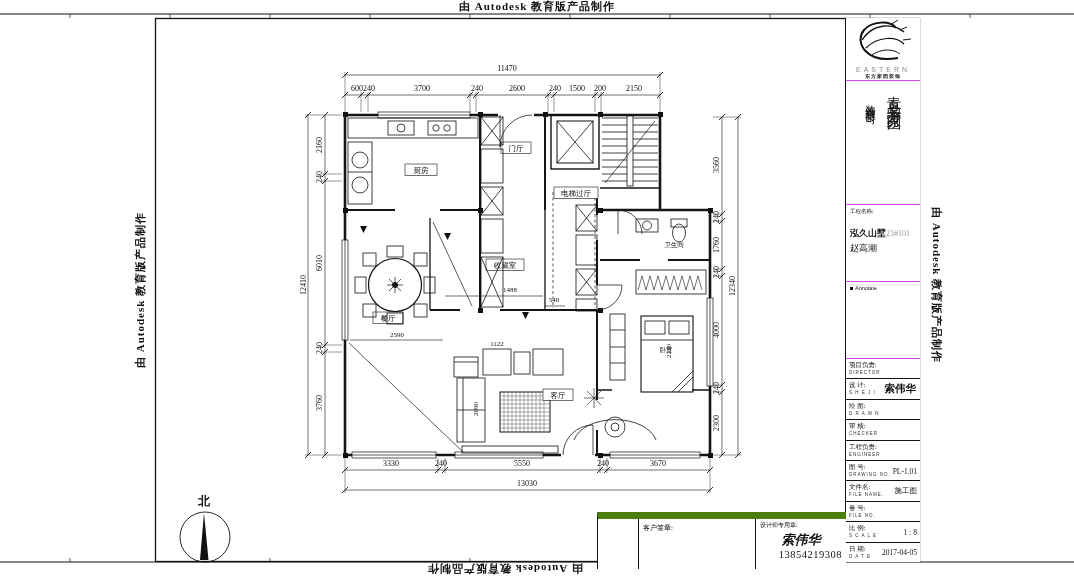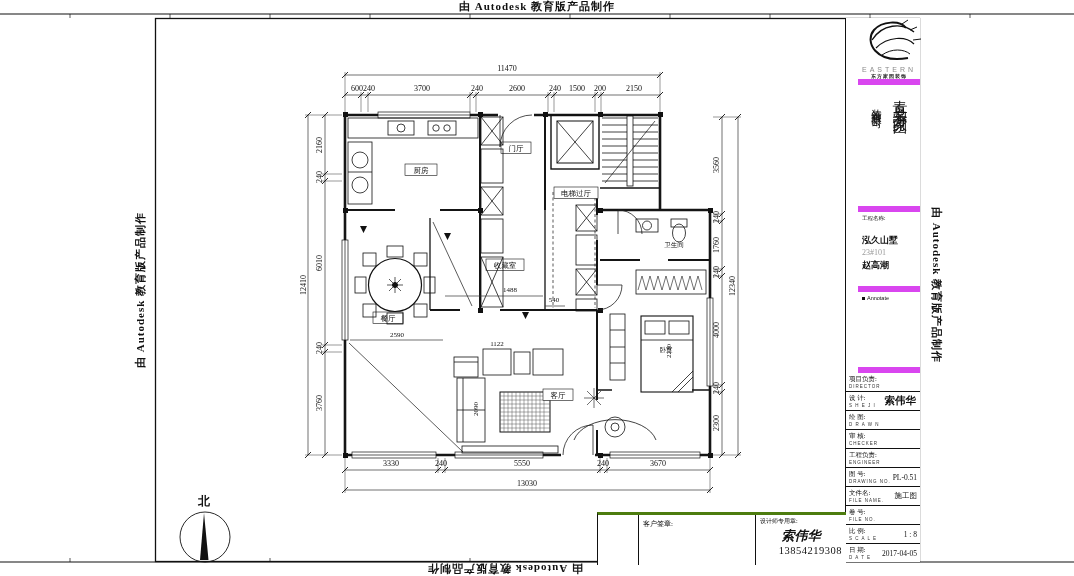--- a/index.html
+++ b/index.html
@@ -8,45 +8,45 @@
   .stamp{position:absolute;font:bold 11px "Liberation Serif",serif;color:#111;
          letter-spacing:1px;white-space:nowrap;text-align:center;}
   .stamp-top{left:0;right:0;top:-1px;height:14px;}
   .stamp-bottom{left:415px;top:562px;width:180px;height:14px;transform:rotate(180deg);}
   .stamp-left{left:40px;top:283px;width:200px;height:14px;transform:rotate(-90deg);}
   .stamp-right{left:837px;top:278px;width:200px;height:14px;transform:rotate(90deg);}
 
   
   .tb{position:absolute;left:845px;top:18px;width:74px;height:544px;
       border-left:1.2px solid #111;display:flex;flex-direction:column;background:#fff;}
-  .tb section{border-bottom:6px solid #d946ef;position:relative;margin-left:12px;}
+  .tb section{border-bottom:1px solid #d946ef;position:relative;}
   .tb-logo{height:62px;text-align:center;}
   .tb-logo .brand{font:7px "Liberation Sans",sans-serif;color:#8a8a8a;letter-spacing:3px;}
   .tb-logo .brandsub{font:bold 5px "Liberation Sans",sans-serif;color:#222;letter-spacing:1px;}
   .tb-company{height:120px;display:flex;flex-direction:row;justify-content:center;gap:7px;padding-top:3px;}
   .vmain{writing-mode:vertical-rl;text-orientation:upright;font-size:15px;letter-spacing:4px;}
   .vsub{writing-mode:vertical-rl;text-orientation:upright;font-size:10.5px;letter-spacing:2px;padding-top:12px;}
   .tb-project{height:70px;padding:3px 4px;}
   .tb-project .lbl{font-size:5.5px;}
   .tb-project .pname{margin-top:12px;font-size:9px;font-weight:bold;}
   .tb-project .pno{font-weight:normal;color:#999;font-size:8px;}
-  .tb-project .pclient{font-size:9px;font-weight:bold;margin-top:2px;}
+  .tb-project .pclient{font-size:9px;font-weight:normal;margin-top:2px;}
   .tb-annot{height:70px;padding:3px 4px;font:5.5px "Liberation Sans",sans-serif;}
   .sqb{display:inline-block;width:3px;height:3px;background:#111;margin-right:2px;}
   .tb-rows{flex:1;display:flex;flex-direction:column;}
   .tb-row{flex:1;border-bottom:1px solid #111;position:relative;padding:2px 3px;}
   .tb-row:last-child{border-bottom:none;}
   .tb-row .lab{font-size:6.5px;}
   .tb-row .sub{font:4.5px "Liberation Sans",sans-serif;letter-spacing:1px;color:#333;}
   .tb-row .val{position:absolute;right:3px;top:50%;transform:translateY(-50%);font-size:7.5px;}
   .tb-row .val.v-lg{font-size:10.5px;font-weight:bold;right:4px;}
 
   
   .sig{position:absolute;left:597px;top:512px;width:248px;height:50px;
-       border-top:3px solid #4d7c0f;border-left:1px solid #111;display:flex;background:#fff;}
+       border-top:7px solid #4d7c0f;border-left:1px solid #111;display:flex;background:#fff;}
   .sig .c0{width:40px;border-right:1px solid #111;}
   .sig .c1{width:108px;border-right:1px solid #111;padding:4px;font-size:7px;}
   .sig .c2{flex:1;padding:2px 4px;}
   .sig .c2 .lbl{font-size:6px;}
   .sig .c2 .nm{font:bold italic 13px "Liberation Serif",serif;text-align:center;margin-top:1px;}
   .sig .c2 .ph{font-size:10.5px;text-align:right;letter-spacing:0.5px;}
   .dtitle{position:absolute;left:466px;top:515px;width:112px;text-align:center;
           font-size:15px;font-weight:bold;letter-spacing:2px;border-bottom:2px solid #111;padding-bottom:3px;}
   svg text{font-family:"Liberation Serif",serif;fill:#111;}
   .dim{font-size:8px;}
@@ -344,21 +344,21 @@
         <span class="val"></span>
       </div>
       <div class="tb-row">
         <div class="lab">工程负责:</div>
         <div class="sub">ENGINEER</div>
         <span class="val"></span>
       </div>
       <div class="tb-row">
         <div class="lab">图 号:</div>
         <div class="sub">DRAWING NO.</div>
-        <span class="val">PL-0.51</span>
+        <span class="val">PL-1.01</span>
       </div>
       <div class="tb-row">
         <div class="lab">文件名:</div>
         <div class="sub">FILE NAME.</div>
         <span class="val">施工图</span>
       </div>
       <div class="tb-row">
         <div class="lab">卷 号:</div>
         <div class="sub">FILE NO.</div>
         <span class="val"></span>

